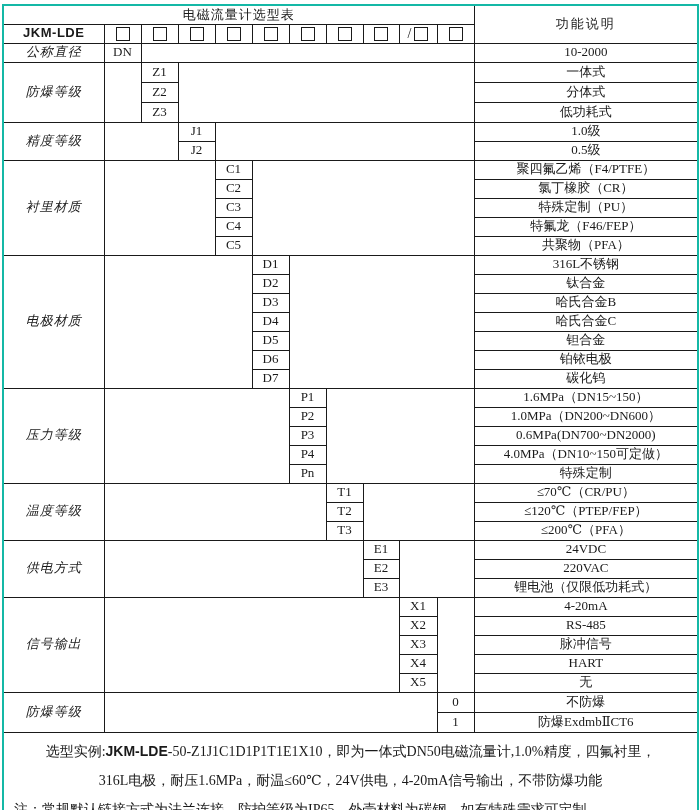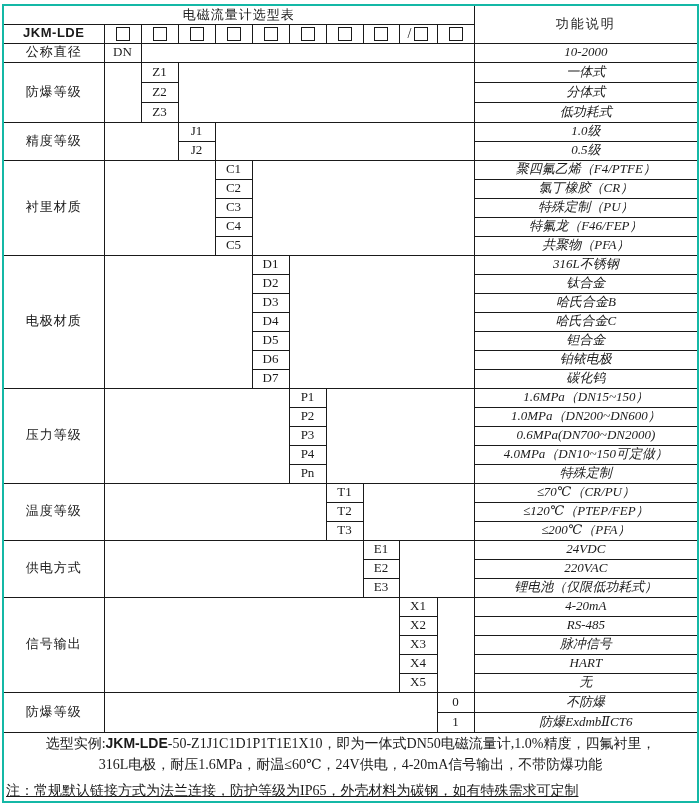--- a/index.html
+++ b/index.html
@@ -7,29 +7,29 @@
        font-family:"Liberation Serif","DejaVu Serif",serif;color:#1a1a1a;}
   .wrap{padding:4px 0 0 2px;}
   table.sel{border-collapse:collapse;table-layout:fixed;width:695px;}
   table.sel td{border:1px solid #1a1a1a;padding:0 2px;text-align:center;
                font-size:13px;line-height:1.25;overflow:hidden;white-space:nowrap;}
   table.sel{border:2px solid #14b8a6;}
   td.title{font-size:14px;letter-spacing:1px;}
   td.fnhead{font-size:14px;letter-spacing:2px;margin-top:28px;}
   td.model{font-family:"Liberation Sans","DejaVu Sans",sans-serif;font-weight:bold;
            font-size:14px;letter-spacing:0.5px;}
-  td.lab{font-size:13px;letter-spacing:1px;}
+  td.lab{font-size:13px;letter-spacing:1px;font-style:italic;}
   td.codecell{font-size:13px;margin-top:16px;}
   td.dncell{text-align:left;padding-left:3px;}
-  td.desc{font-size:13px;font-style:italic;}
+  td.desc{font-size:13px;}
   .cb{display:inline-block;width:12px;height:12px;border:1.5px solid #1a1a1a;
       vertical-align:middle;background:#fff;}
   .slash{display:inline-block;margin-right:3px;font-size:14px;vertical-align:middle;}
   td.footer{text-align:center;padding:4px 5px;white-space:normal;}
-  td.footer p{margin:0;font-size:14px;line-height:21px;}
+  td.footer p{margin:8px;font-size:14px;line-height:21px;}
   td.footer p.note{text-align:left;margin-top:5px;text-decoration:underline;}
   .bold-model{font-family:"Liberation Sans","DejaVu Sans",sans-serif;font-weight:bold;}
   tr.h19{height:19px;} tr.h20{height:20px;}
 </style>
 </head>
 <body>
 
 <div class="wrap">
 <table class="sel">
 <colgroup>

